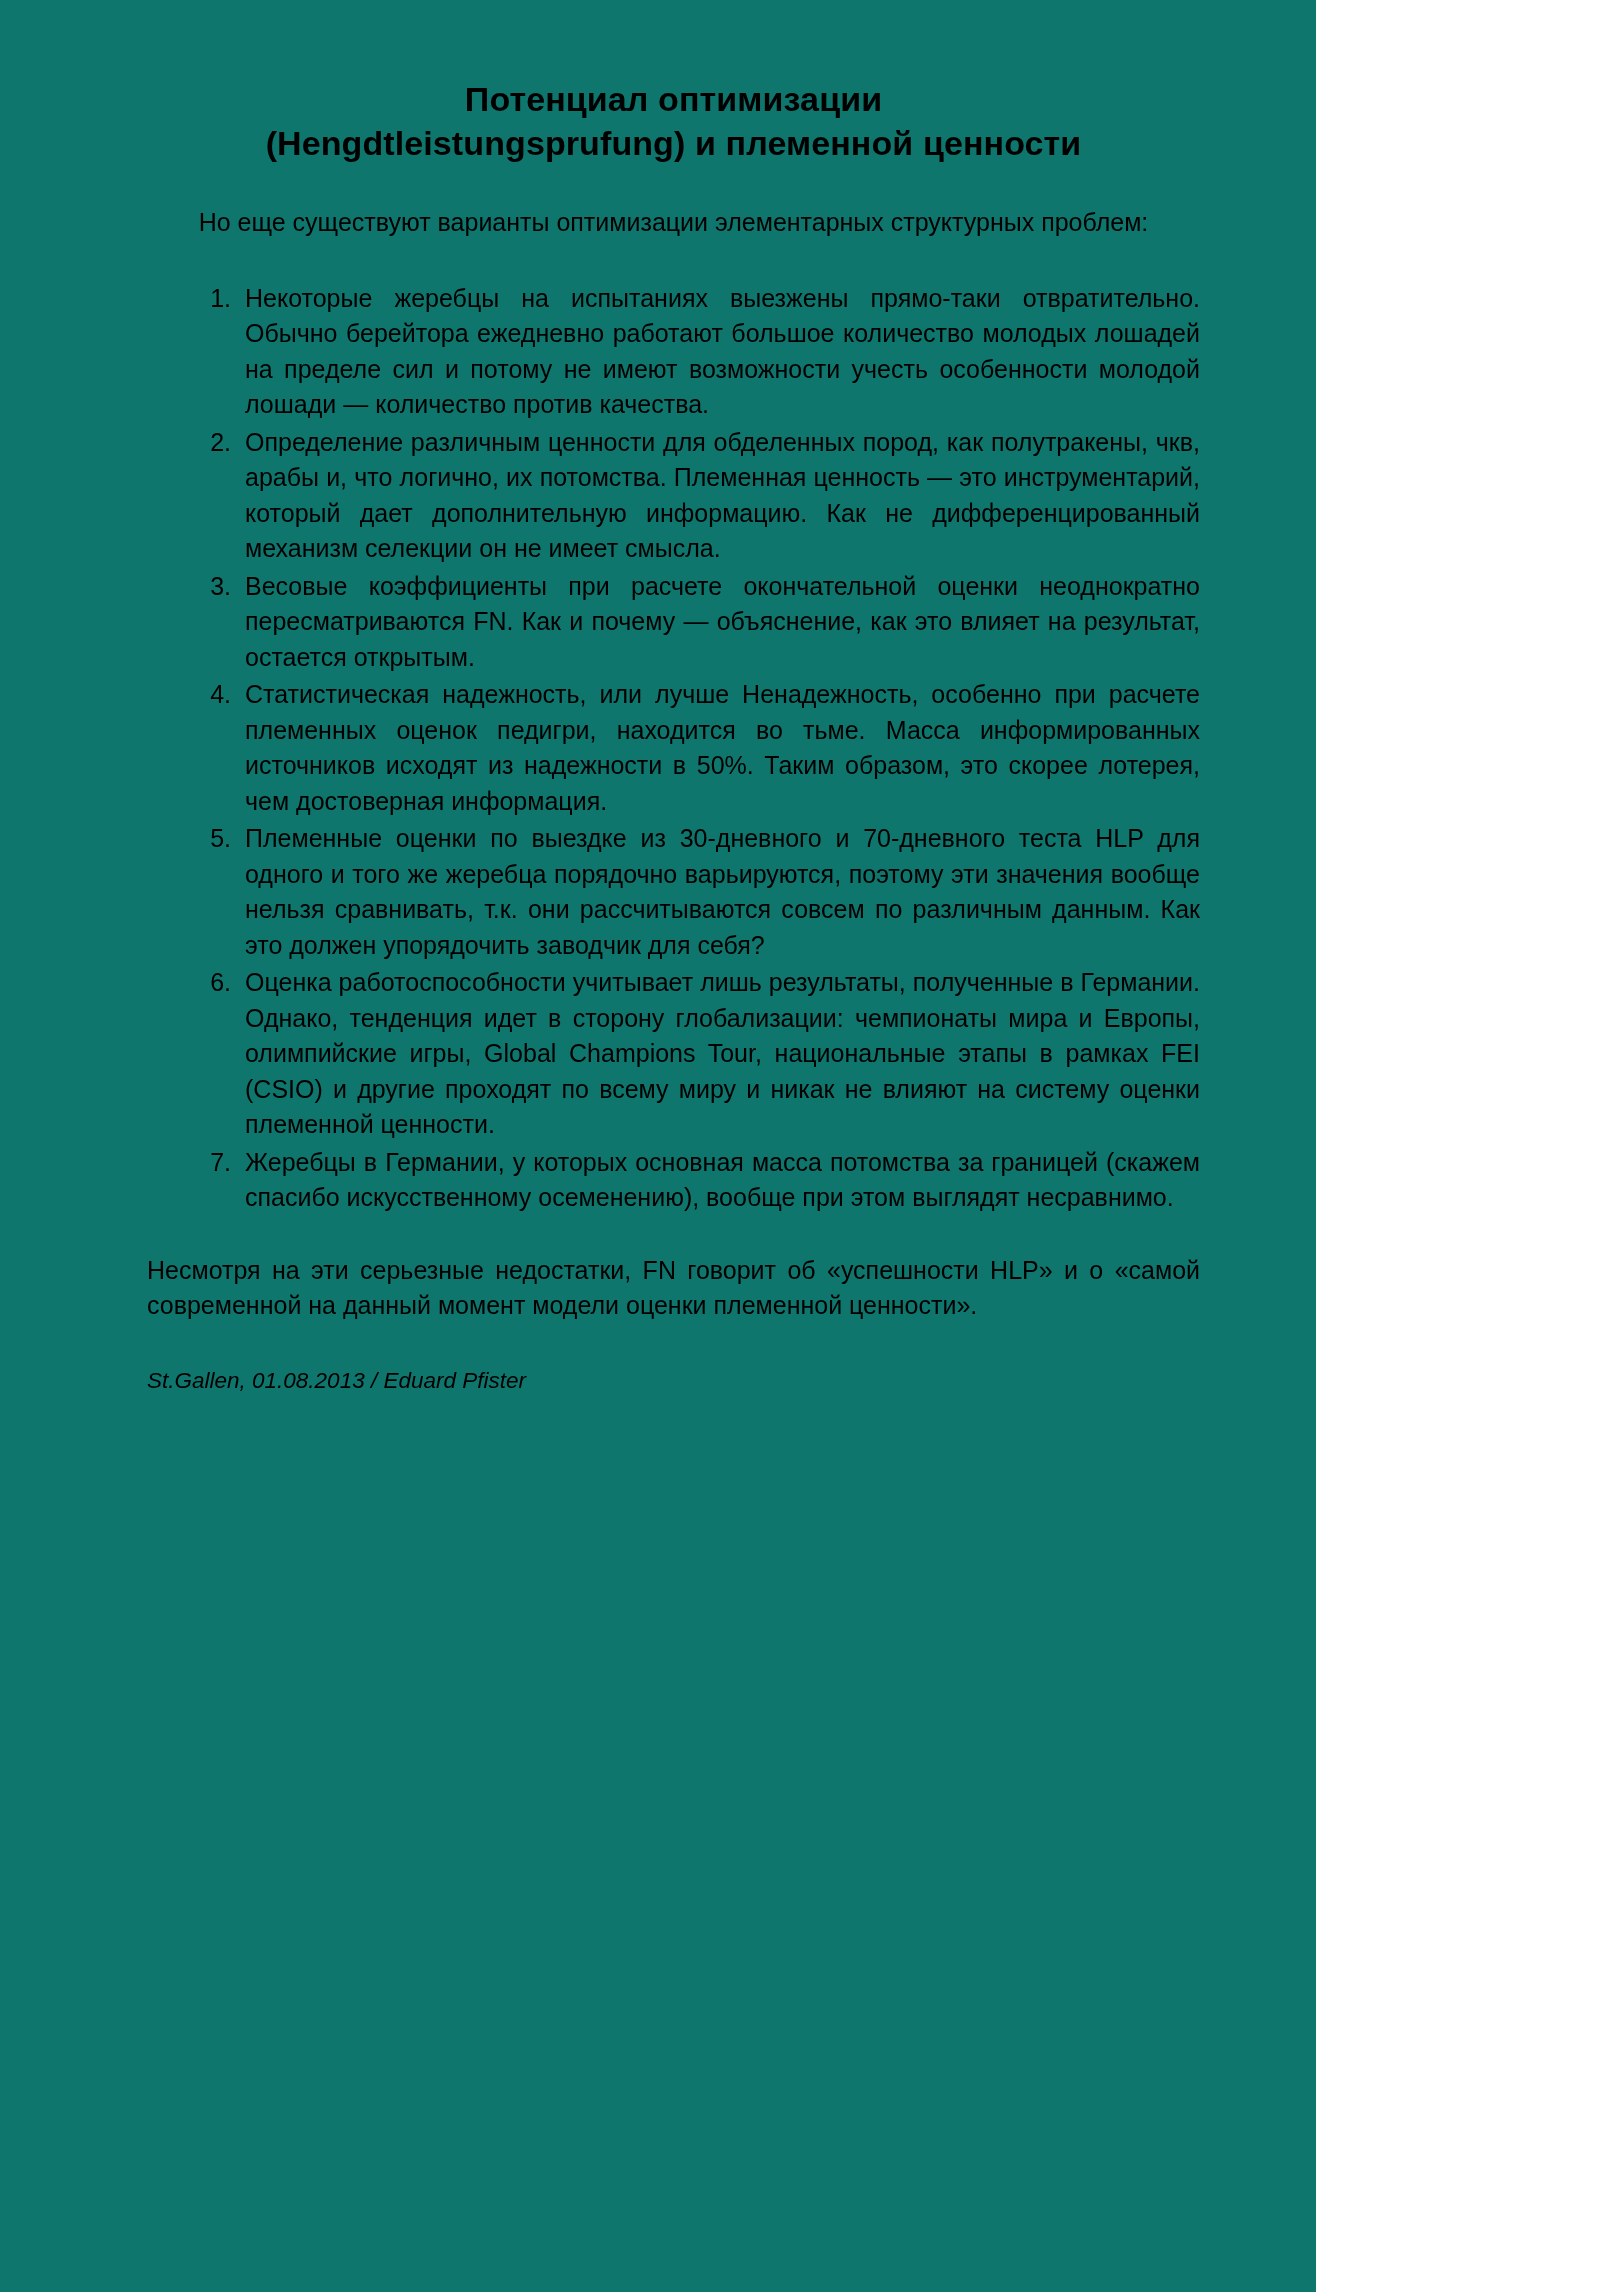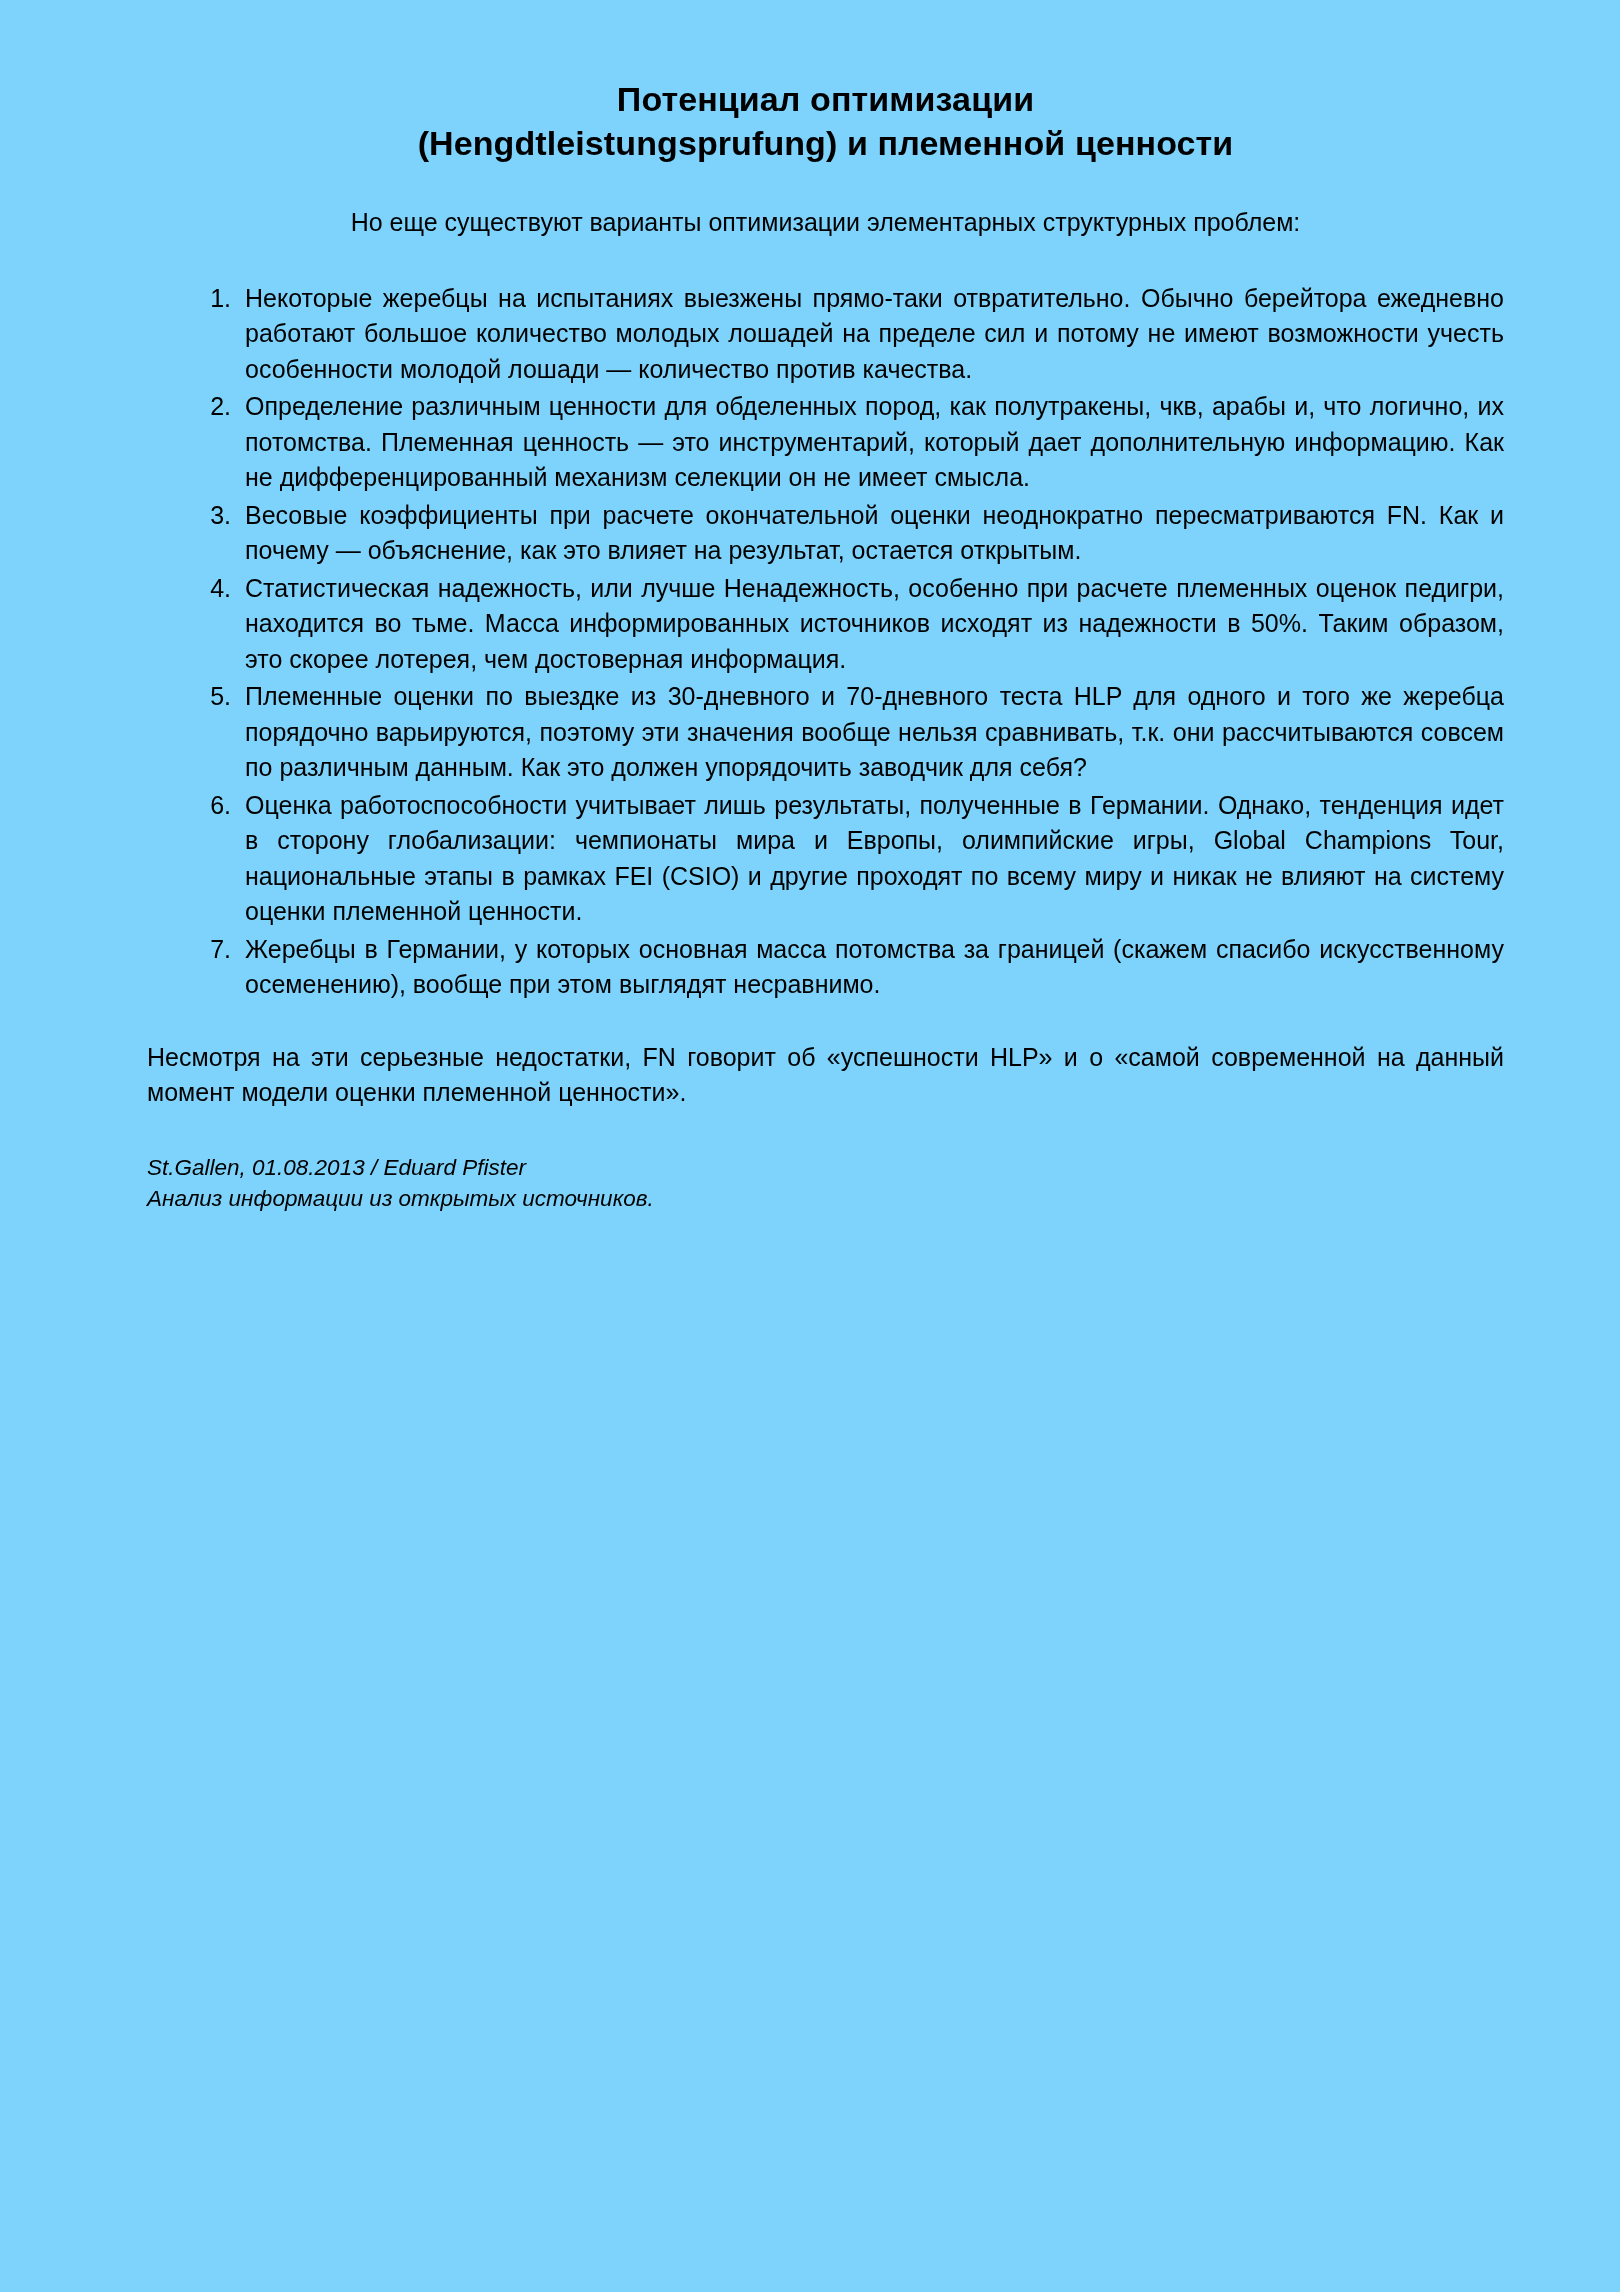--- a/index.html
+++ b/index.html
@@ -9,24 +9,24 @@
   }
   body {
     width: 1620px;
     min-height: 2293px;
     font-family: "Liberation Sans", sans-serif;
     color: #000000;
     -webkit-font-smoothing: antialiased;
   }
   .page {
     box-sizing: border-box;
-    width: 1620px;
+    width: 1316px;
     min-height: 2293px;
     padding: 59px 116px 78px 147px;
-    background: #7dd3fc;
+    background: #0f766e;
   }
   .doc-title {
     text-align: center;
     font-size: 34px;
     font-weight: bold;
     line-height: 1.32;
     margin: 17.6px 0 0 0;
     letter-spacing: 0.1px;
   }
   .doc-title .line {
@@ -104,17 +104,16 @@
     <li>Статистическая надежность, или лучше Ненадежность, особенно при расчете племенных оценок педигри, находится во тьме. Масса информированных источников исходят из надежности в 50%. Таким образом, это скорее лотерея, чем достоверная информация.</li>
     <li>Племенные оценки по выездке из 30-дневного и 70-дневного теста HLP для одного и того же жеребца порядочно варьируются, поэтому эти значения вообще нельзя сравнивать, т.к. они рассчитываются совсем по различным данным. Как это должен упорядочить заводчик для себя?</li>
     <li>Оценка работоспособности учитывает лишь результаты, полученные в Германии. Однако, тенденция идет в сторону глобализации: чемпионаты мира и Европы, олимпийские игры, Global Champions Tour, национальные этапы в рамках FEI (CSIO) и другие проходят по всему миру и никак не влияют на систему оценки племенной ценности.</li>
     <li>Жеребцы в Германии, у которых основная масса потомства за границей (скажем спасибо искусственному осеменению), вообще при этом выглядят несравнимо.</li>
   </ol>
 
   <p class="para closing">Несмотря на эти серьезные недостатки, FN говорит об «успешности HLP» и о «самой современной на данный момент модели оценки племенной ценности».</p>
 
   <div class="signature">
     <span class="sig-line">St.Gallen, 01.08.2013 / Eduard Pfister</span>
-    <span class="sig-line">Анализ информации из открытых источников.</span>
   </div>
 
 </div>
 
 
 </body></html>

